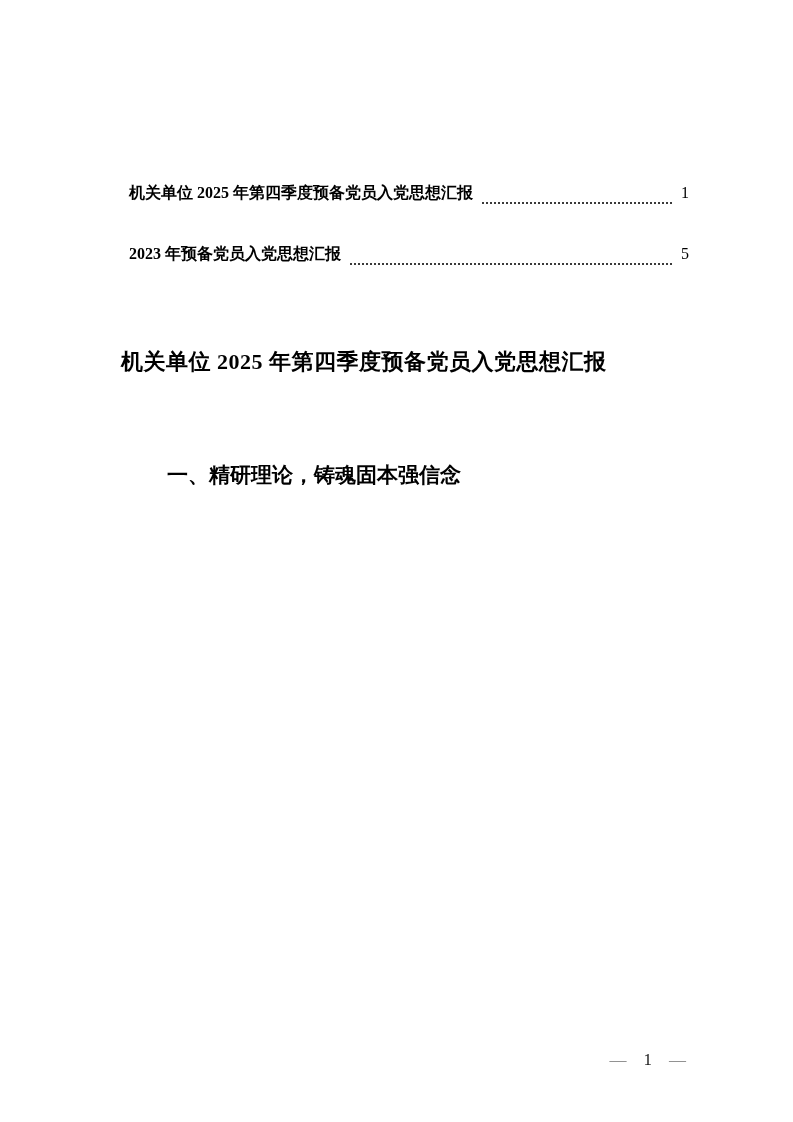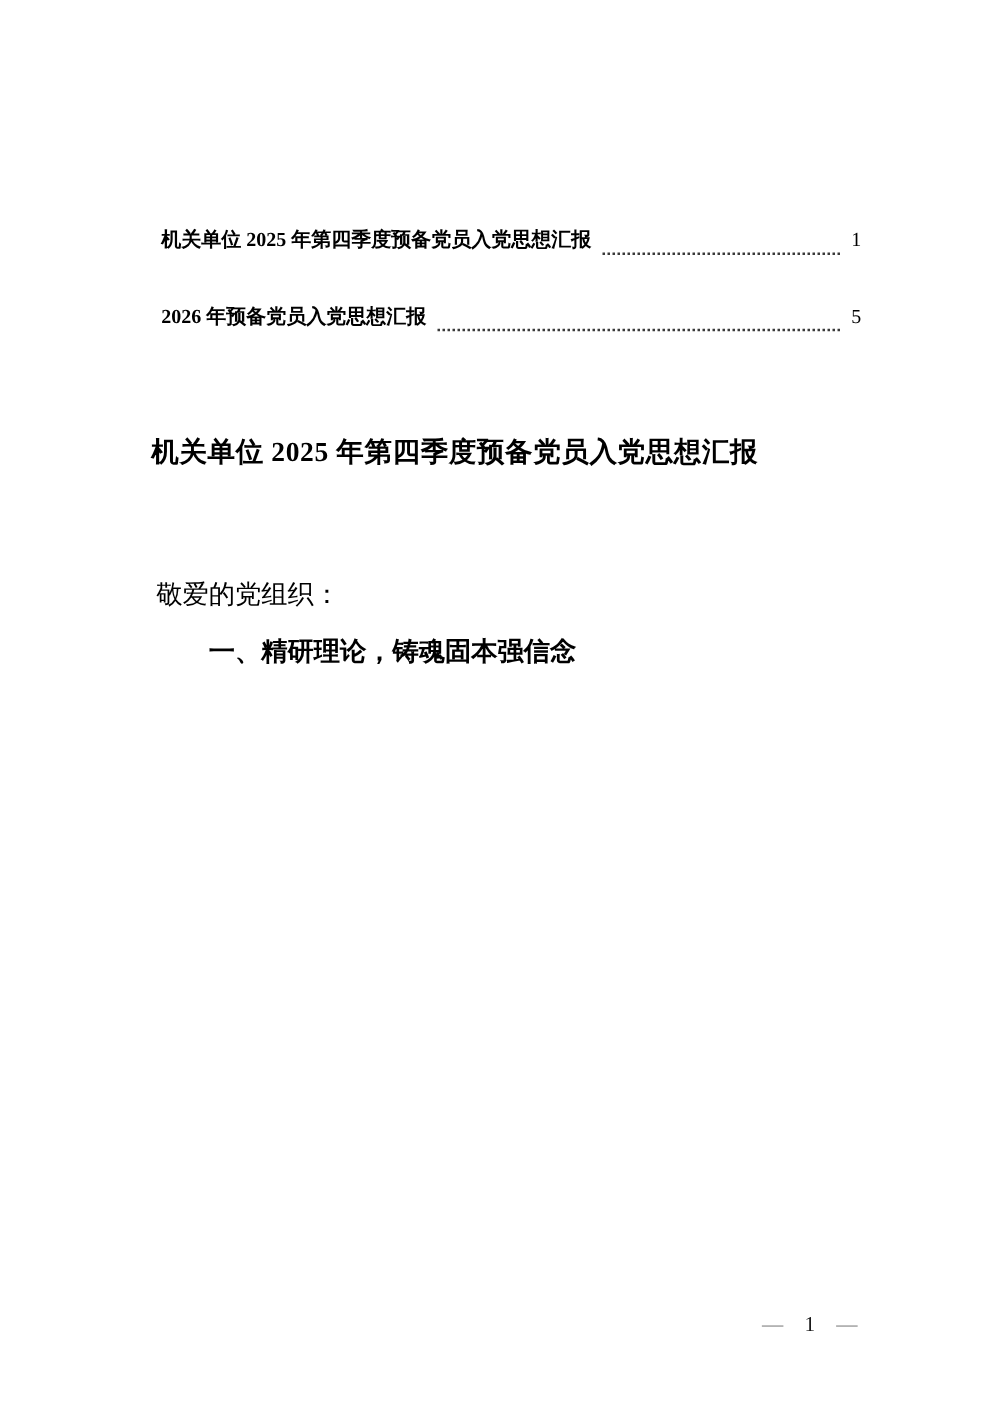--- a/index.html
+++ b/index.html
@@ -82,30 +82,29 @@
 <div class="page">
   <div class="content">
 
     <div>
       <div class="toc-entry">
         <span class="toc-title">机关单位 2025 年第四季度预备党员入党思想汇报</span>
         <span class="toc-leader"></span>
         <span class="toc-page">1</span>
       </div>
       <div class="toc-entry">
-        <span class="toc-title">2026 年预备党员入党思想汇报</span>
+        <span class="toc-title">2023 年预备党员入党思想汇报</span>
         <span class="toc-leader"></span>
         <span class="toc-page">5</span>
       </div>
     </div>
 
     <h1 class="doc-title">机关单位 2025 年第四季度预备党员入党思想汇报</h1>
 
     <div class="body-text">
-      <p class="salutation">敬爱的党组织：</p>
       <p class="section-heading">一、精研理论，铸魂固本强信念</p>
     </div>
 
   </div>
 
   <div class="footer">
     <span class="dash">—</span>
     <span class="num">1</span>
     <span class="dash">—</span>
   </div>

